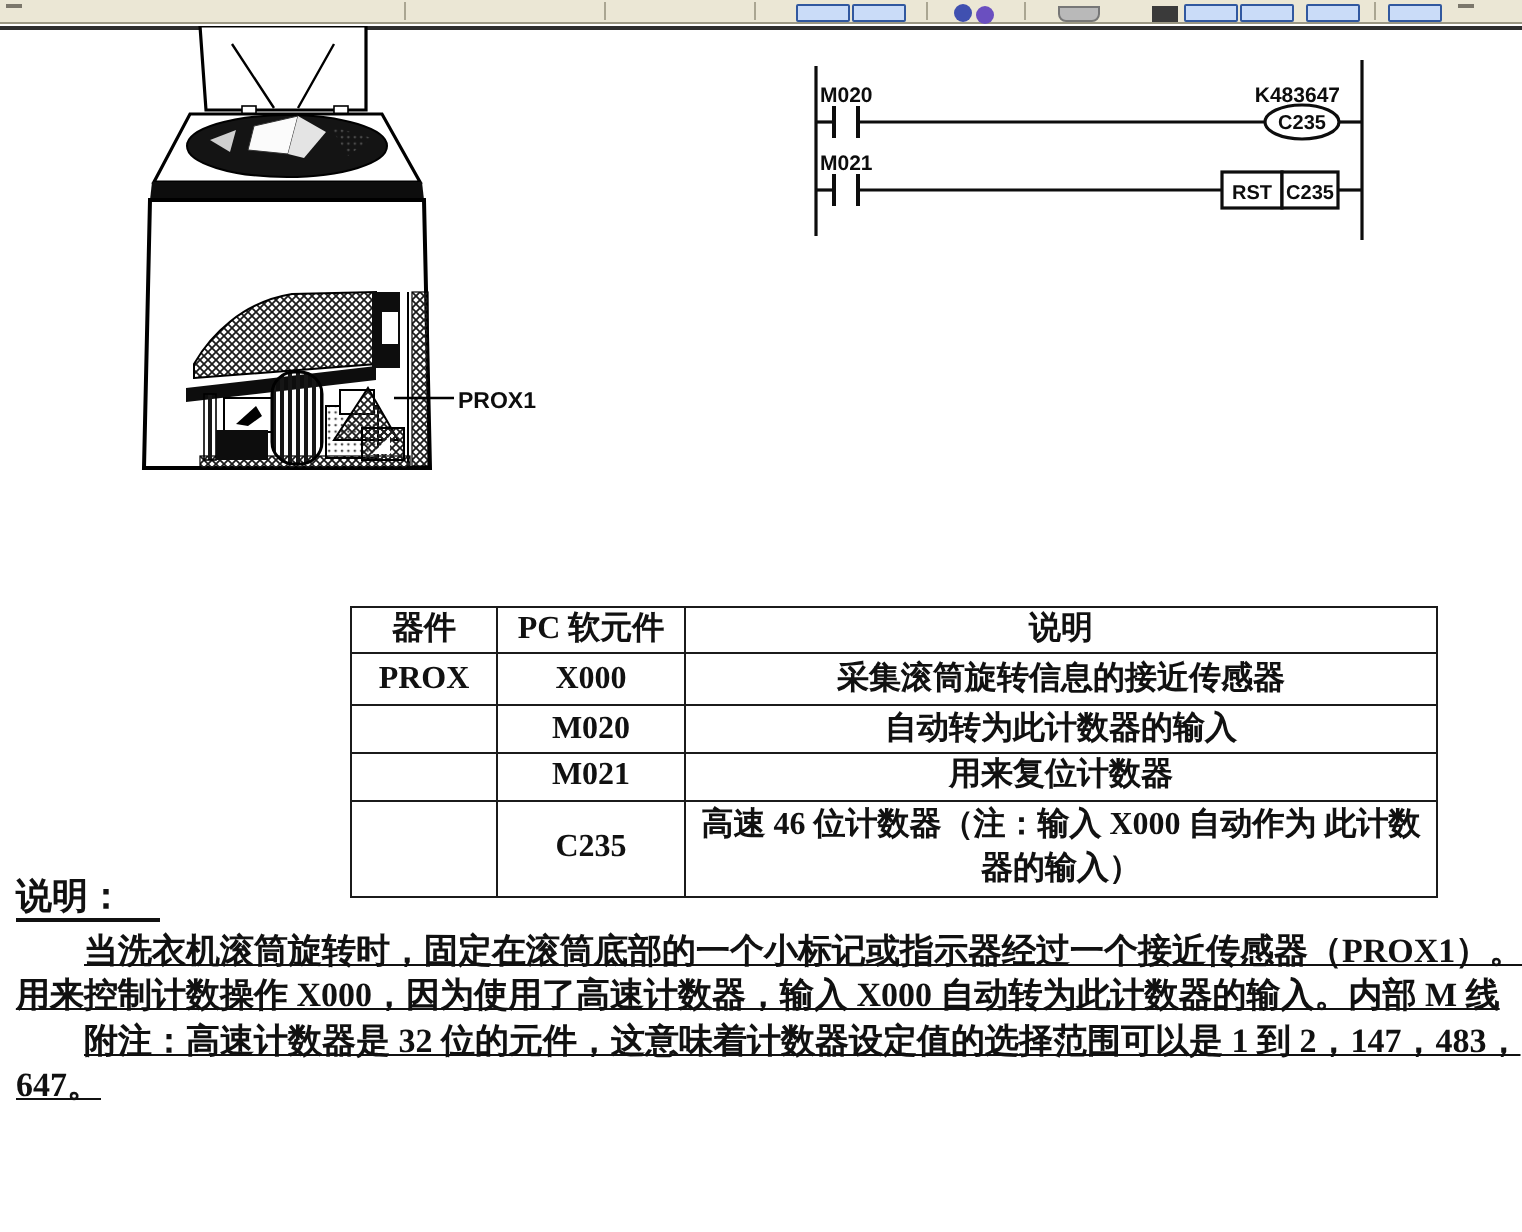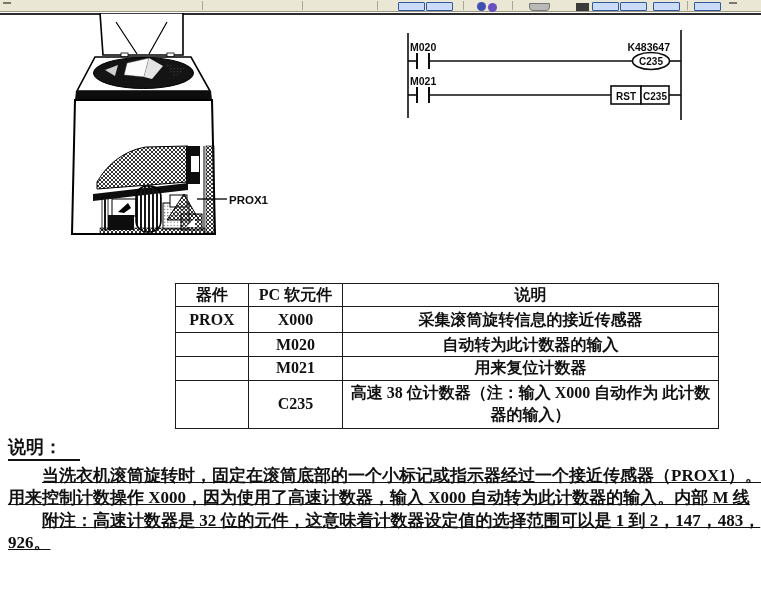--- a/index.html
+++ b/index.html
@@ -13,29 +13,29 @@
           border:1px solid #31589f;border-radius:1px;box-sizing:border-box;}
   .tb-sep{position:absolute;top:1px;width:1px;height:9px;background:#aaa692;}
   .tb-dash{position:absolute;top:2px;height:2px;width:8px;background:#7b776b;}
   .tb-blob{position:absolute;box-sizing:border-box;}
   
   .washer{position:absolute;left:60px;top:13px;width:262px;height:232px;}
   .ladder{position:absolute;left:395px;top:25px;width:330px;height:100px;}
   .ladder text,.washer text{font-family:"Liberation Sans",sans-serif;font-weight:bold;fill:#0d0d0d;}
   
   .tbl-wrap{position:absolute;left:175px;top:283px;}
-  table.dev{border-collapse:collapse;table-layout:fixed;width:543px;}
+  table.dev{border-collapse:collapse;table-layout:fixed;width:543px;margin-top:20px;}
   table.dev td{border:1px solid #1b1b1b;text-align:center;vertical-align:middle;
                font-weight:bold;font-size:16px;padding:0 2px;line-height:1.4;}
   tr.r1 td{height:21px;} tr.r2 td{height:25px;} tr.r3 td{height:23px;}
   tr.r4 td{height:22px;} tr.r5 td{height:47px;}
   
   .notes{position:absolute;left:8px;top:438px;width:750px;}
   .notes-heading{display:inline-block;font-size:18px;font-weight:bold;line-height:1.15;
-                 border-bottom:2px solid #111;padding-right:18px;margin-bottom:4px;font-family:Liberation Mono, monospace;}
+                 border-bottom:2px solid #111;padding-right:18px;margin-bottom:4px;}
   .note-line{font-size:17px;font-weight:600;line-height:22.4px;white-space:nowrap;text-decoration:underline;}
   .indent{text-indent:34px;}
 </style>
 </head>
 <body>
 
 <div class="screen">
 
   <div class="toolbar">
     <span class="tb-dash" style="left:3px;"></span>
@@ -161,27 +161,27 @@
           <td>自动转为此计数器的输入</td>
         </tr>
         <tr class="r4">
           <td></td>
           <td>M021</td>
           <td>用来复位计数器</td>
         </tr>
         <tr class="r5">
           <td></td>
           <td>C235</td>
-          <td>高速 38 位计数器（注：输入 X000 自动作为 此计数器的输入）</td>
+          <td>高速 46 位计数器（注：输入 X000 自动作为 此计数器的输入）</td>
         </tr>
       </tbody>
     </table>
   </div>
 
   <div class="notes">
     <div class="notes-heading">说明：</div>
     <div class="note-line indent">当洗衣机滚筒旋转时，固定在滚筒底部的一个小标记或指示器经过一个接近传感器（PROX1）。</div>
     <div class="note-line">用来控制计数操作 X000，因为使用了高速计数器，输入 X000 自动转为此计数器的输入。内部 M 线</div>
     <div class="note-line indent">附注：高速计数器是 32 位的元件，这意味着计数器设定值的选择范围可以是 1 到 2，147，483，</div>
-    <div class="note-line">926。</div>
+    <div class="note-line">647。</div>
   </div>
 
 </div>
 
 </body></html>

